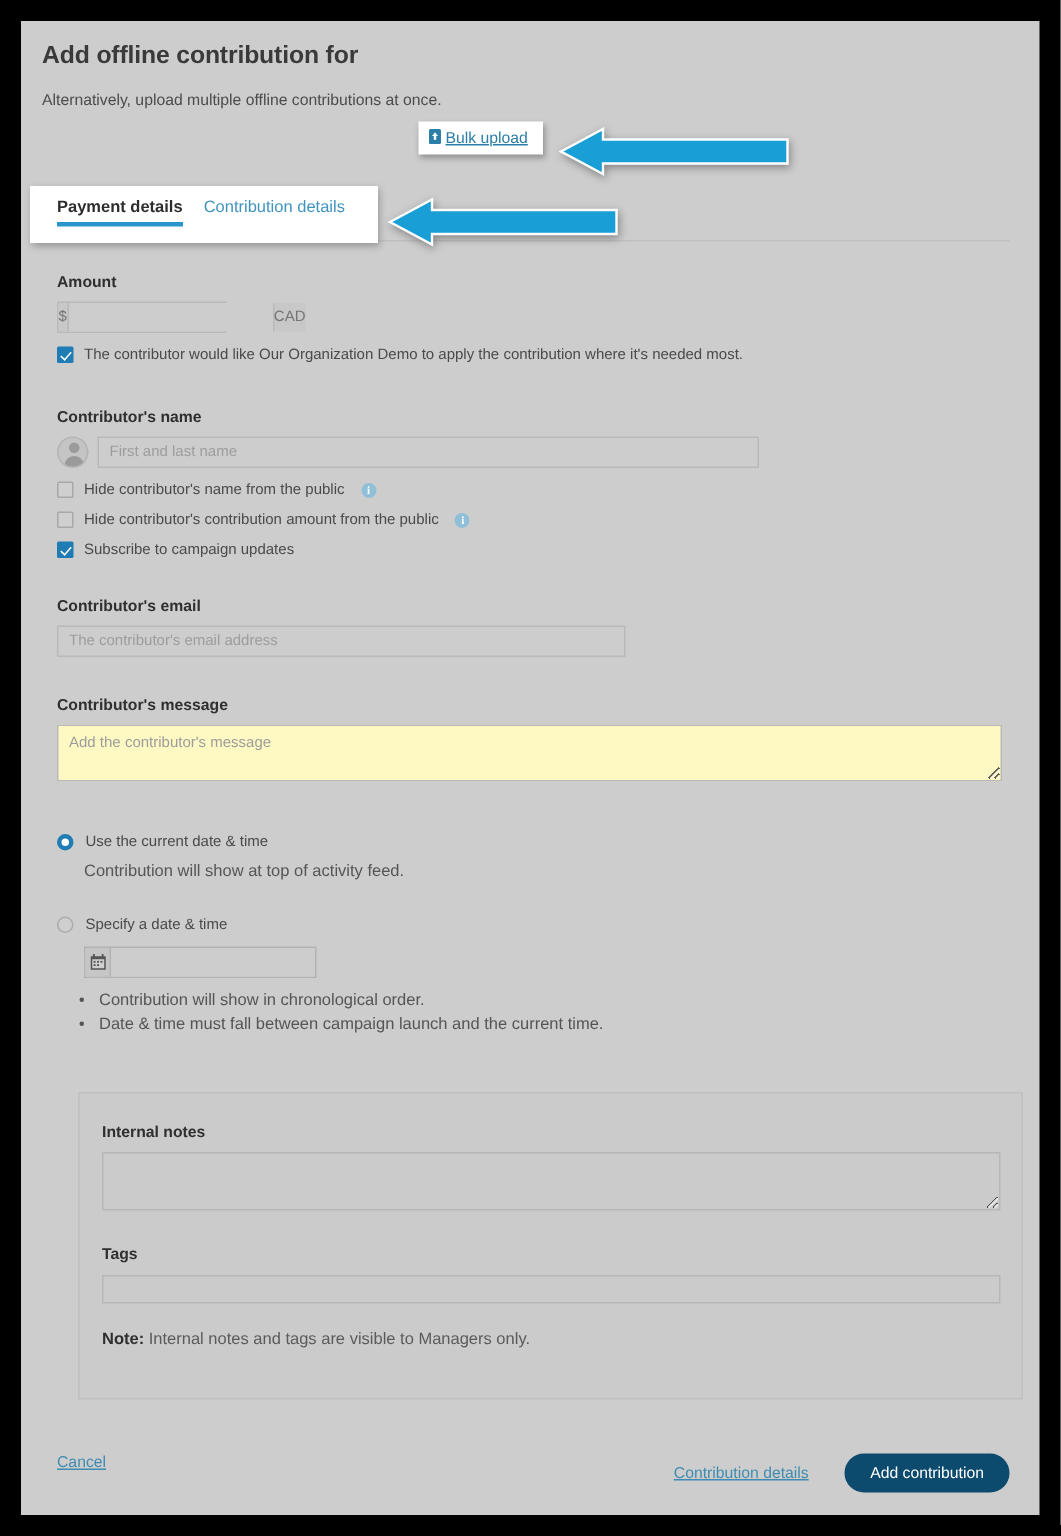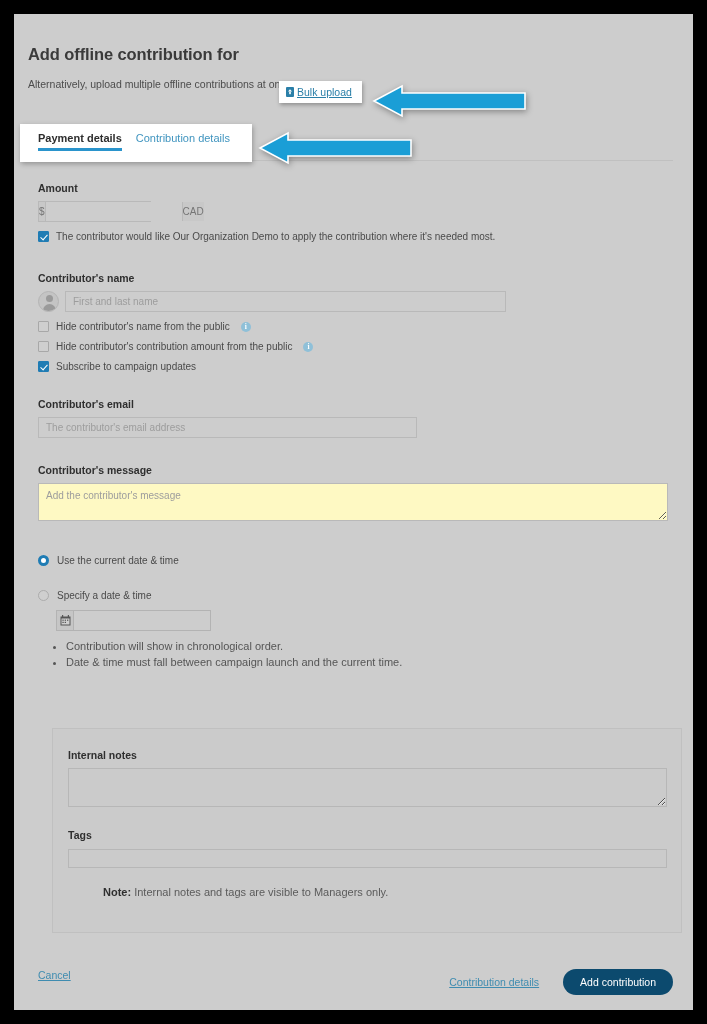--- a/index.html
+++ b/index.html
@@ -28,21 +28,21 @@
   .page {
     position: relative;
     width: 679px;
     height: 996px;
   }
 
   
   .hdr {
     position: absolute;
     left: 14px;
-    top: 29px;
+    top: 12px;
     width: 650px;
   }
   .hdr-line1 {
     font-size: 16.5px;
     font-weight: bold;
     color: #3a3a3a;
     letter-spacing: -0.1px;
     line-height: 22px;
   }
   .hdr-line2 {
@@ -417,21 +417,21 @@
     outline: none;
     font-size: 10px;
     padding: 0 6px;
     font-family: "Liberation Sans", sans-serif;
   }
   .panel-note {
     margin-top: 18px;
     font-size: 11px;
     color: #5b5b5b;
   }
-  .panel-note b { color: #2f2f2f; margin-left: 35px; }
+  .panel-note b { color: #2f2f2f; }
 
   
   .footer {
     position: absolute;
     left: 24px;
     top: 955px;
     width: 635px;
     height: 28px;
     display: flex;
     align-items: flex-start;
@@ -551,20 +551,21 @@
     </div>
 
     <div class="gap-l"></div>
 
     <div class="sec">
 
       <div class="rdrow">
         <div class="radio on"></div>
         <div class="rdtxt">Use the current date &amp; time</div>
       </div>
+      <div class="helper">Contribution will show at top of activity feed.</div>
 
       <div style="height:24px"></div>
 
       <div class="rdrow">
         <div class="radio"></div>
         <div class="rdtxt">Specify a date &amp; time</div>
       </div>
 
       <div class="date-group">
         <div class="date-btn">

